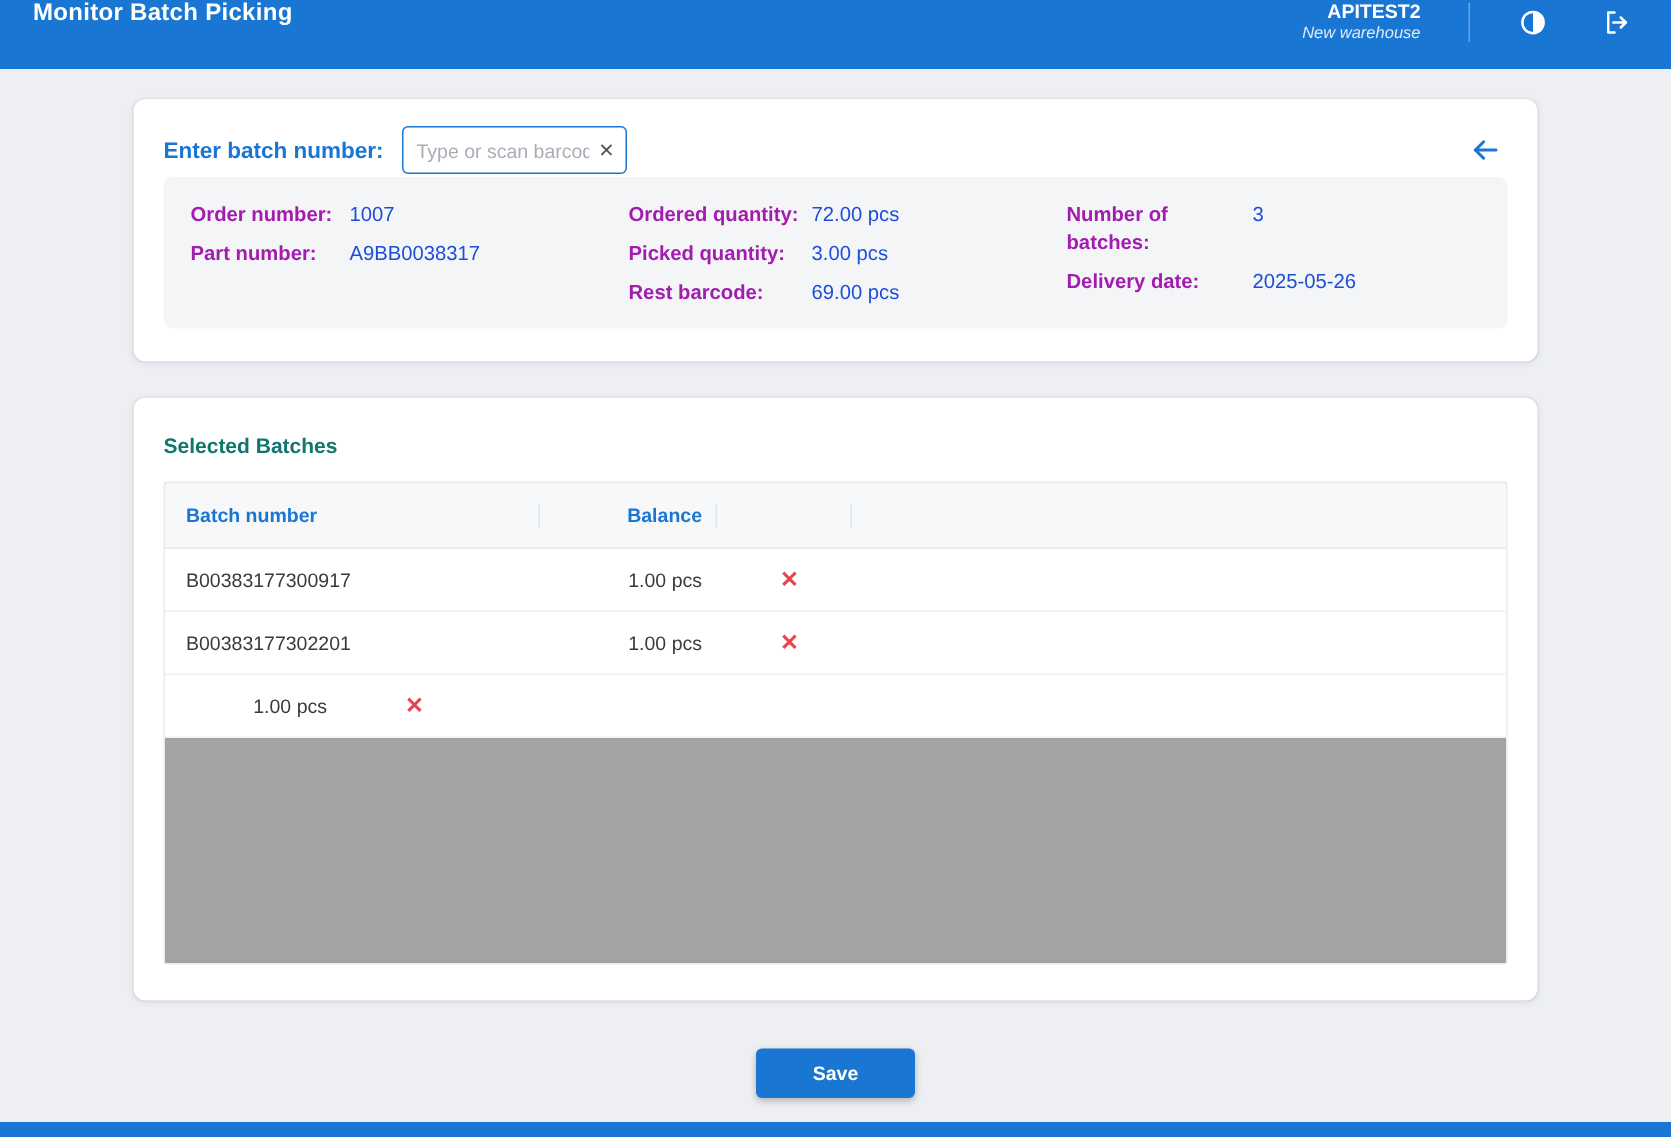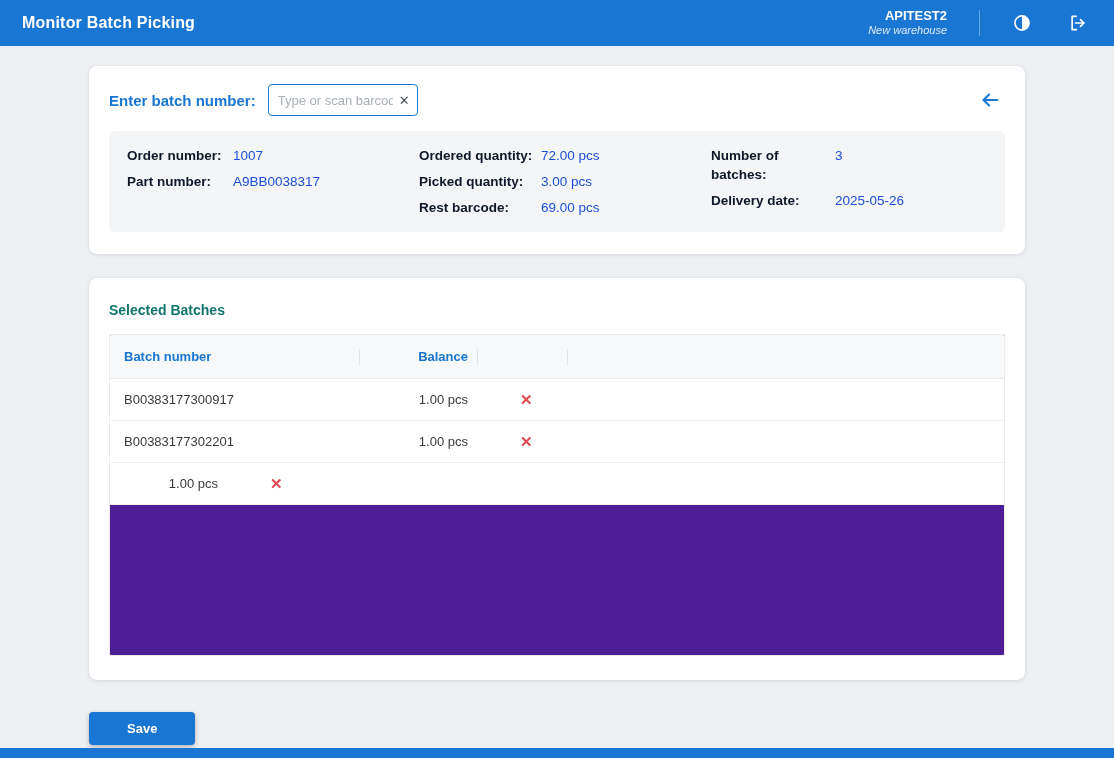--- a/index.html
+++ b/index.html
@@ -8,21 +8,21 @@
     font-family: "Liberation Sans", sans-serif;
     background: #edeff2;
     overflow: hidden;
   }
 
   
   .topbar {
     height: 46px;
     background: #1976d2;
     display: flex;
-    align-items: center;
+    align-items: flex-start;
     padding: 0 22px;
     color: #fff;
   }
   .topbar-title { font-size: 16px; font-weight: 700; letter-spacing: .2px; }
   .topbar-right { margin-left: auto; display: flex; align-items: center; gap: 28px; }
   .user-block { text-align: right; line-height: 1.25; margin-right: 4px; }
   .user-name { font-size: 13px; font-weight: 700; }
   .warehouse-name { font-size: 11px; font-style: italic; color: rgba(255,255,255,.85); }
   .topbar-divider { width: 1px; height: 26px; background: rgba(255,255,255,.35); }
   .icon-btn {
@@ -36,21 +36,21 @@
   .main { width: 936px; margin: 0 auto; padding-top: 20px; }
   .card {
     background: #fff;
     border-radius: 8px;
     box-shadow: 0 1px 4px rgba(20,40,80,.10), 0 0 1px rgba(20,40,80,.12);
     margin-bottom: 24px;
   }
 
   
   .card-entry { padding: 18px 20px 22px; }
-  .entry-row { display: flex; align-items: center; margin-bottom: 15px; }
+  .entry-row { display: flex; align-items: center; margin-bottom: 2px; }
   .entry-label { color: #1976d2; font-weight: 700; font-size: 15px; margin-right: 12px; white-space: nowrap; }
   .input-wrap {
     position: relative;
     width: 150px; height: 32px;
     border: 1px solid #1976d2;
     border-radius: 4px;
     background: #fff;
     display: flex; align-items: center;
   }
   .input-wrap input {
@@ -81,34 +81,34 @@
   .info-panel {
     background: #f4f5f7;
     border-radius: 6px;
     padding: 15px 18px;
     display: grid;
     grid-template-columns: 1fr 1fr 1fr;
     column-gap: 16px;
   }
   .info-col { display: flex; flex-direction: column; gap: 7px; }
   .info-row { display: flex; font-size: 13.5px; line-height: 19px; }
-  .info-label { font-weight: 700; color: #0f172a; }
+  .info-label { font-weight: 700; color: #a21caf; }
   .info-value { color: #1d4ed8; }
   .info-col:nth-child(1) .info-label { width: 106px; }
   .info-col:nth-child(2) .info-label { width: 122px; }
   .info-col:nth-child(3) .info-label { width: 124px; }
 
   
   .card-batches { padding: 18px 20px 24px; }
   .batches-title { color: #0f766e; font-size: 14px; font-weight: 700; margin: 6px 0 16px; }
   .table-box {
     border: 1px solid #e8eaed;
     border-radius: 2px;
     height: 322px;
-    background: #4c1d95;
+    background: #a3a3a3;
     overflow: hidden;
   }
   .t-header {
     display: flex; align-items: center;
     height: 44px;
     background: #f6f8fa;
     border-bottom: 1px solid #e8eaed;
     font-size: 13px; font-weight: 700; color: #1976d2;
   }
   .t-row {
@@ -129,21 +129,21 @@
     transform: translateY(-50%);
     width: 1px; height: 16px; background: #dfe3e8;
   }
   .del-x {
     background: none; border: none; cursor: pointer;
     color: #e34850; font-size: 15px; font-weight: 700;
     line-height: 1; padding: 2px;
   }
 
   
-  .save-row { display: flex; margin-top: 32px; }
+  .save-row { display: flex; justify-content: center; margin-top: 32px; }
   .save-btn {
     background: #1976d2; color: #fff;
     border: none; border-radius: 4px;
     padding: 9px 38px;
     font-size: 13px; font-weight: 700;
     font-family: "Liberation Sans", sans-serif;
     cursor: pointer;
     box-shadow: 0 2px 5px rgba(0,0,0,.25);
   }
 

